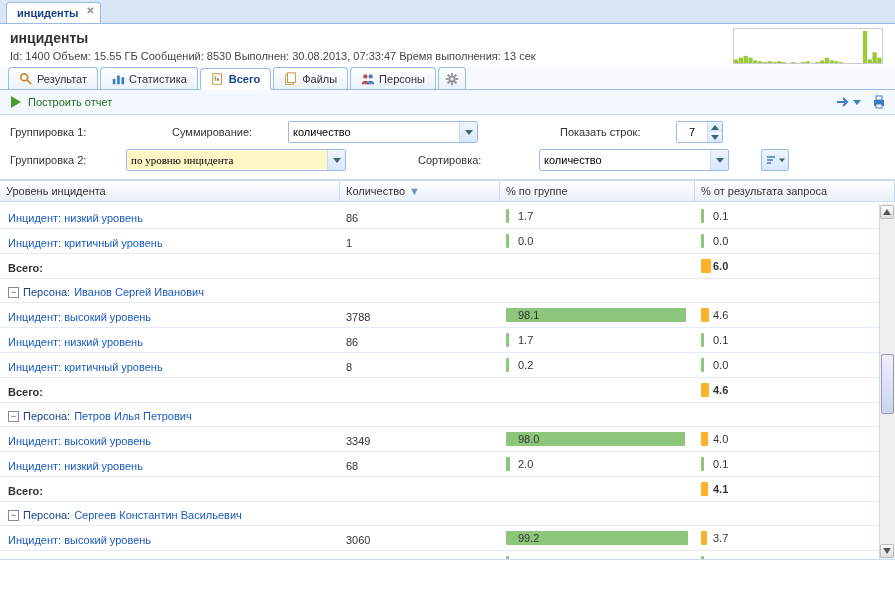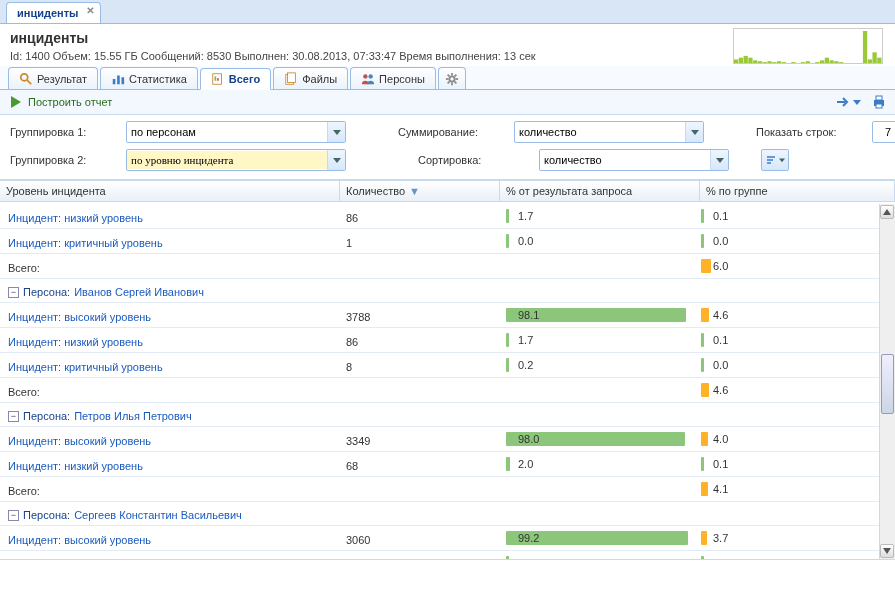--- a/index.html
+++ b/index.html
@@ -254,21 +254,21 @@
   }
   .row.group .col-level {
     color: #15428b;
     display: flex;
     align-items: center;
     gap: 4px;
     padding-left: 4px;
   }
   .row.group .gname { color: #15428b; }
   .row.group .gval { color: #1a5bbf; filter: blur(0.4px); }
-  .row.total { font-weight: normal; }
+  .row.total { font-weight: bold; }
   .row .cell { padding: 4px 6px; }
   .row .col-level.cell { color: #1a5bbf; padding-left: 8px; }
   .row.total .col-level.cell { color: #333; }
   .bar-wrap { position: relative; height: 16px; display: flex; align-items: center; }
   .bar {
     position: absolute;
     left: 0; top: 1px; bottom: 1px;
     background: #8bc67a;
     border-radius: 1px;
   }
@@ -414,28 +414,20 @@
         <rect x="3" y="6" width="10" height="6" fill="#3b7cc4"></rect>
         <rect x="5" y="2" width="6" height="4" fill="#fff" stroke="#3b7cc4"></rect>
         <rect x="5" y="10" width="6" height="4" fill="#fff" stroke="#3b7cc4"></rect>
       </svg>
   </div>
 </div>
 
 <div class="controls">
   <div class="ctrl-row">
     <label>Группировка 1:</label>
-    <div class="combo">
-      <input style="width: 200px;" value="по персонам">
-      <div class="dd">
-          <svg width="8" height="8" viewBox="0 0 8 8">
-            <polygon points="0,2 8,2 4,7" fill="#466"></polygon>
-          </svg>
-        </div>
-    </div>
     <div style="width:20px"></div>
     <label>Суммирование:</label>
     <div class="combo">
       <input style="width: 170px;" value="количество">
       <div class="dd">
           <svg width="8" height="8" viewBox="0 0 8 8">
             <polygon points="0,2 8,2 4,7" fill="#466"></polygon>
           </svg>
         </div>
     </div>
@@ -492,25 +484,25 @@
 
 <div class="grid-wrap">
   <div class="grid-header">
     <div class="gh col-level">
         <span>Уровень инцидента</span>
       </div>
     <div class="gh col-count">
         <span>Количество</span> 
         <span class="sort-ind">▼</span>
       </div>
+    <div class="gh col-pgroup">
+        <span>% по группе</span>
+      </div>
     <div class="gh col-presult">
         <span>% от результата запроса</span>
-      </div>
-    <div class="gh col-pgroup">
-        <span>% по группе</span>
       </div>
   </div>
   <div class="grid-body" id="grid-body">
       <div class="row">
         <div class="cell col-level">Инцидент: низкий уровень</div>
         <div class="cell col-count">86</div>
         <div class="cell col-pgroup">
           <div class="bar-wrap">
             <div class="bar" style="width:1.7%"></div>
             <span class="bar-text">1.7</span>

